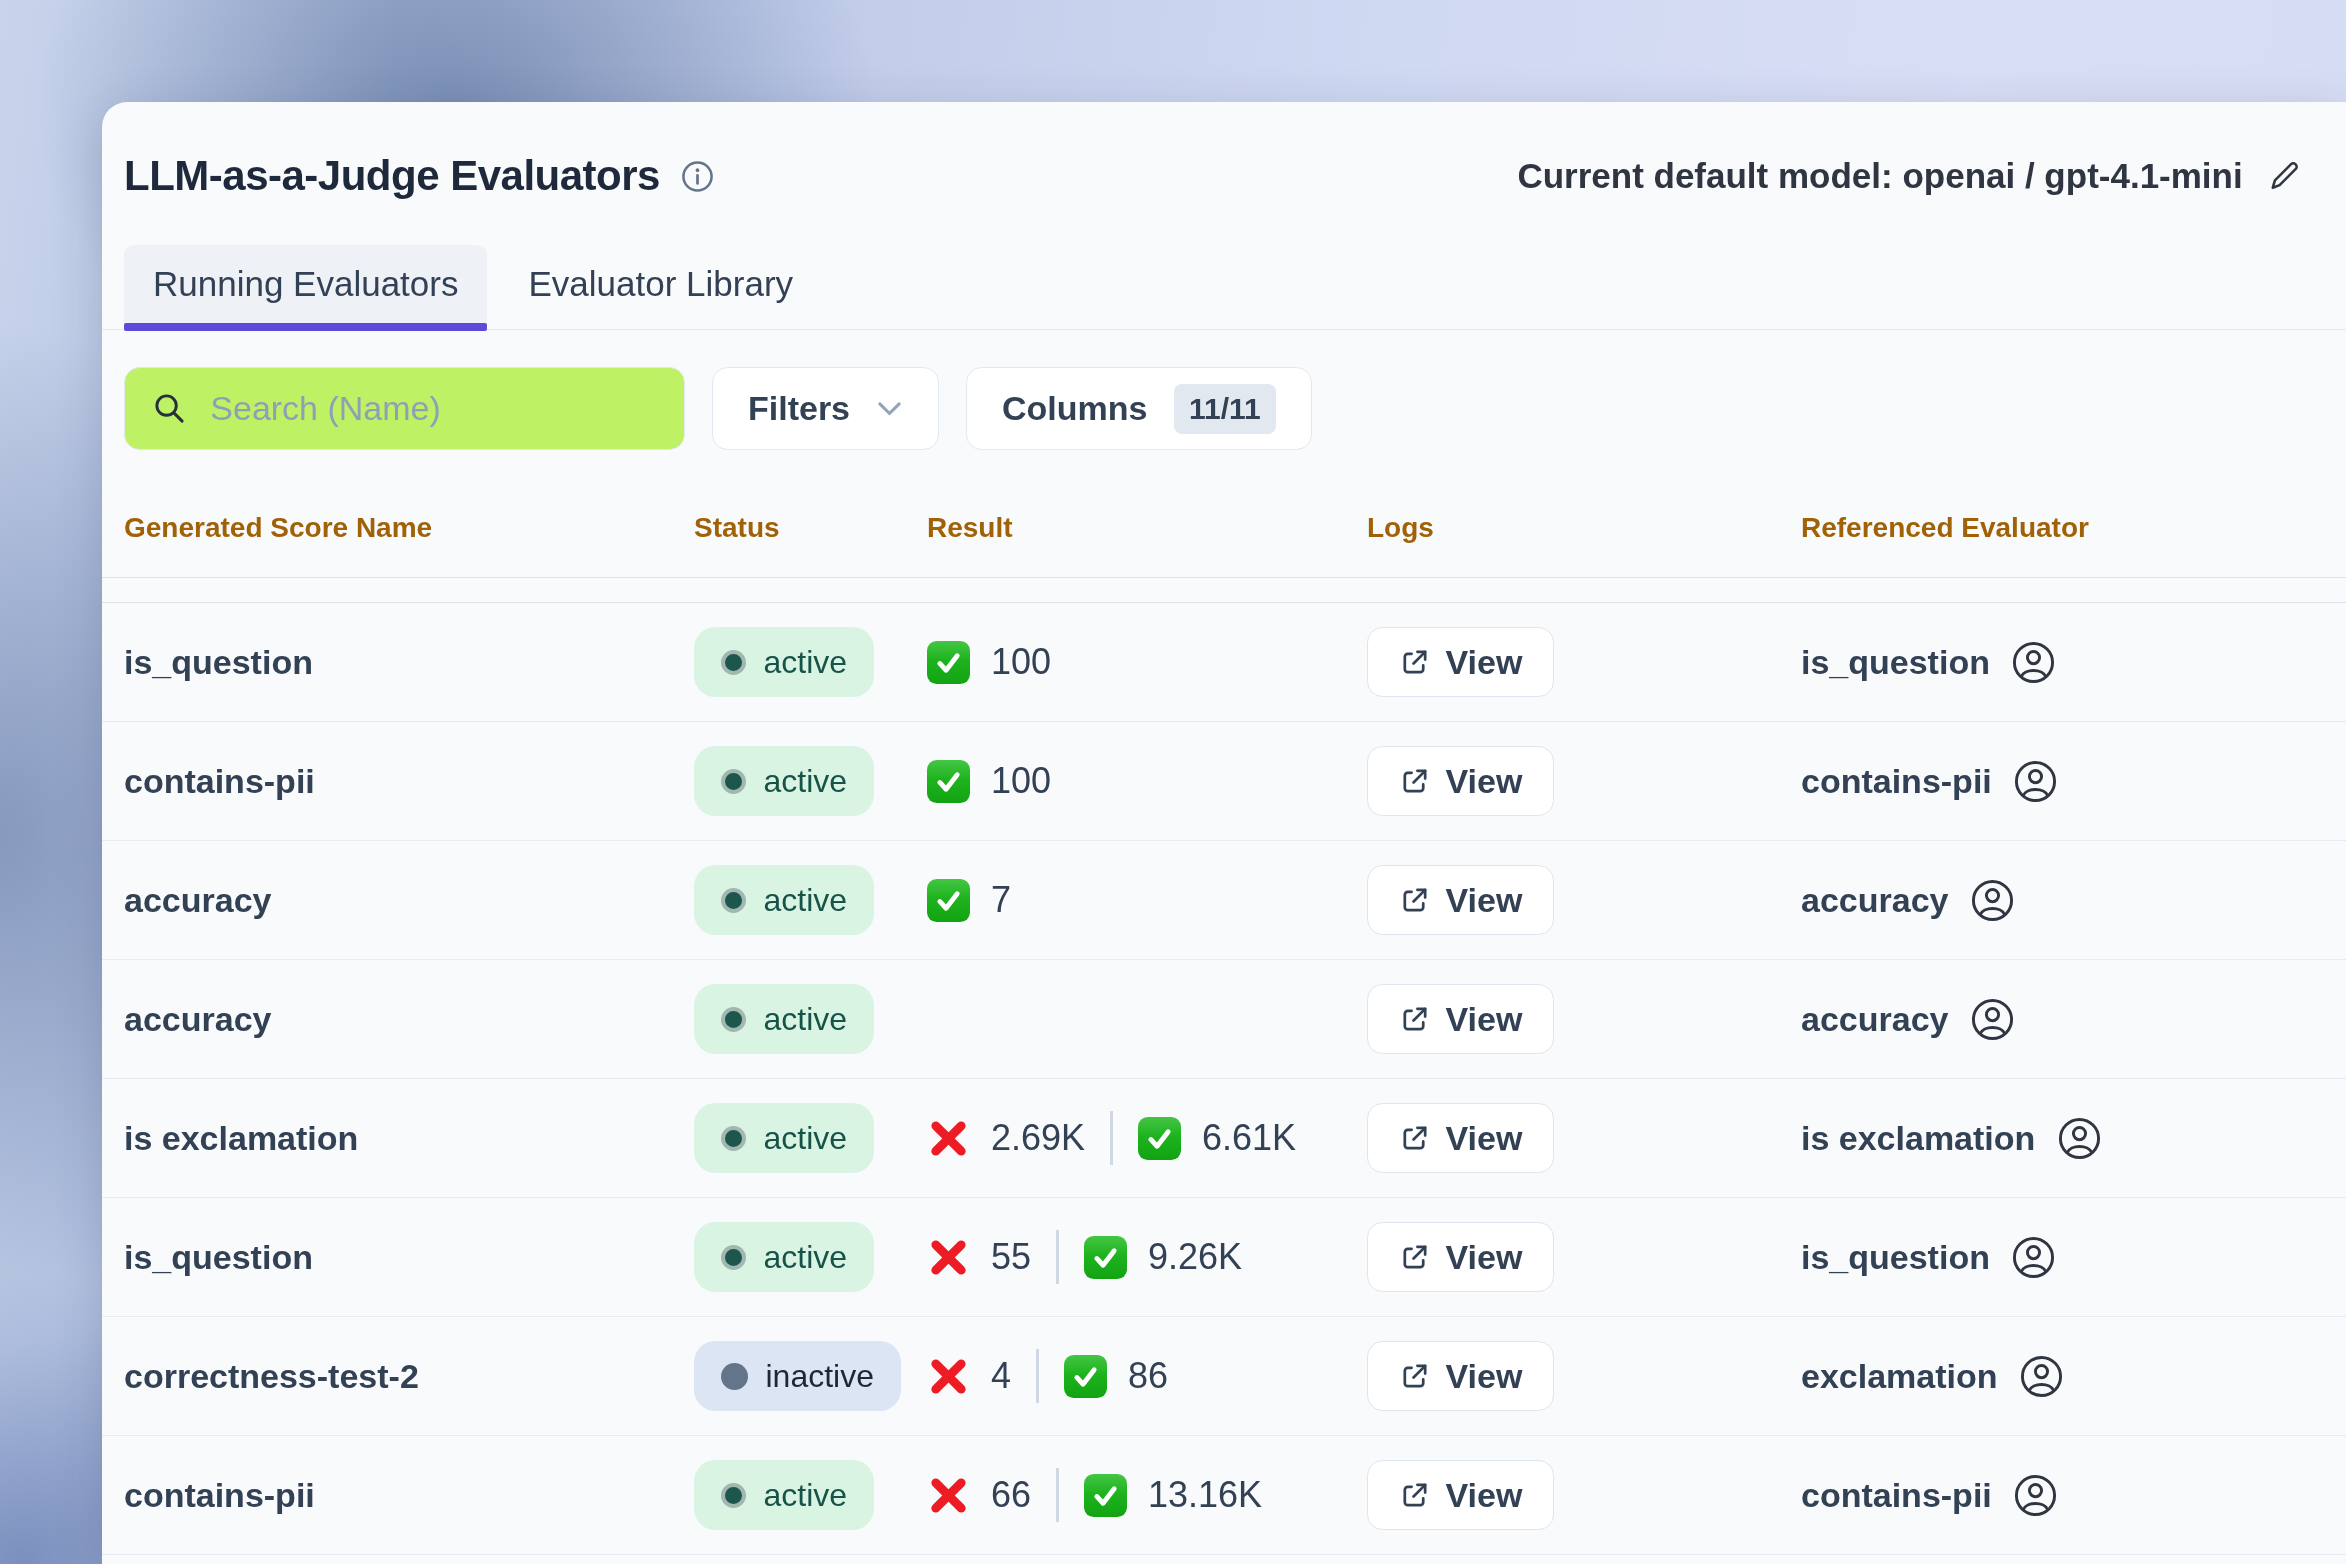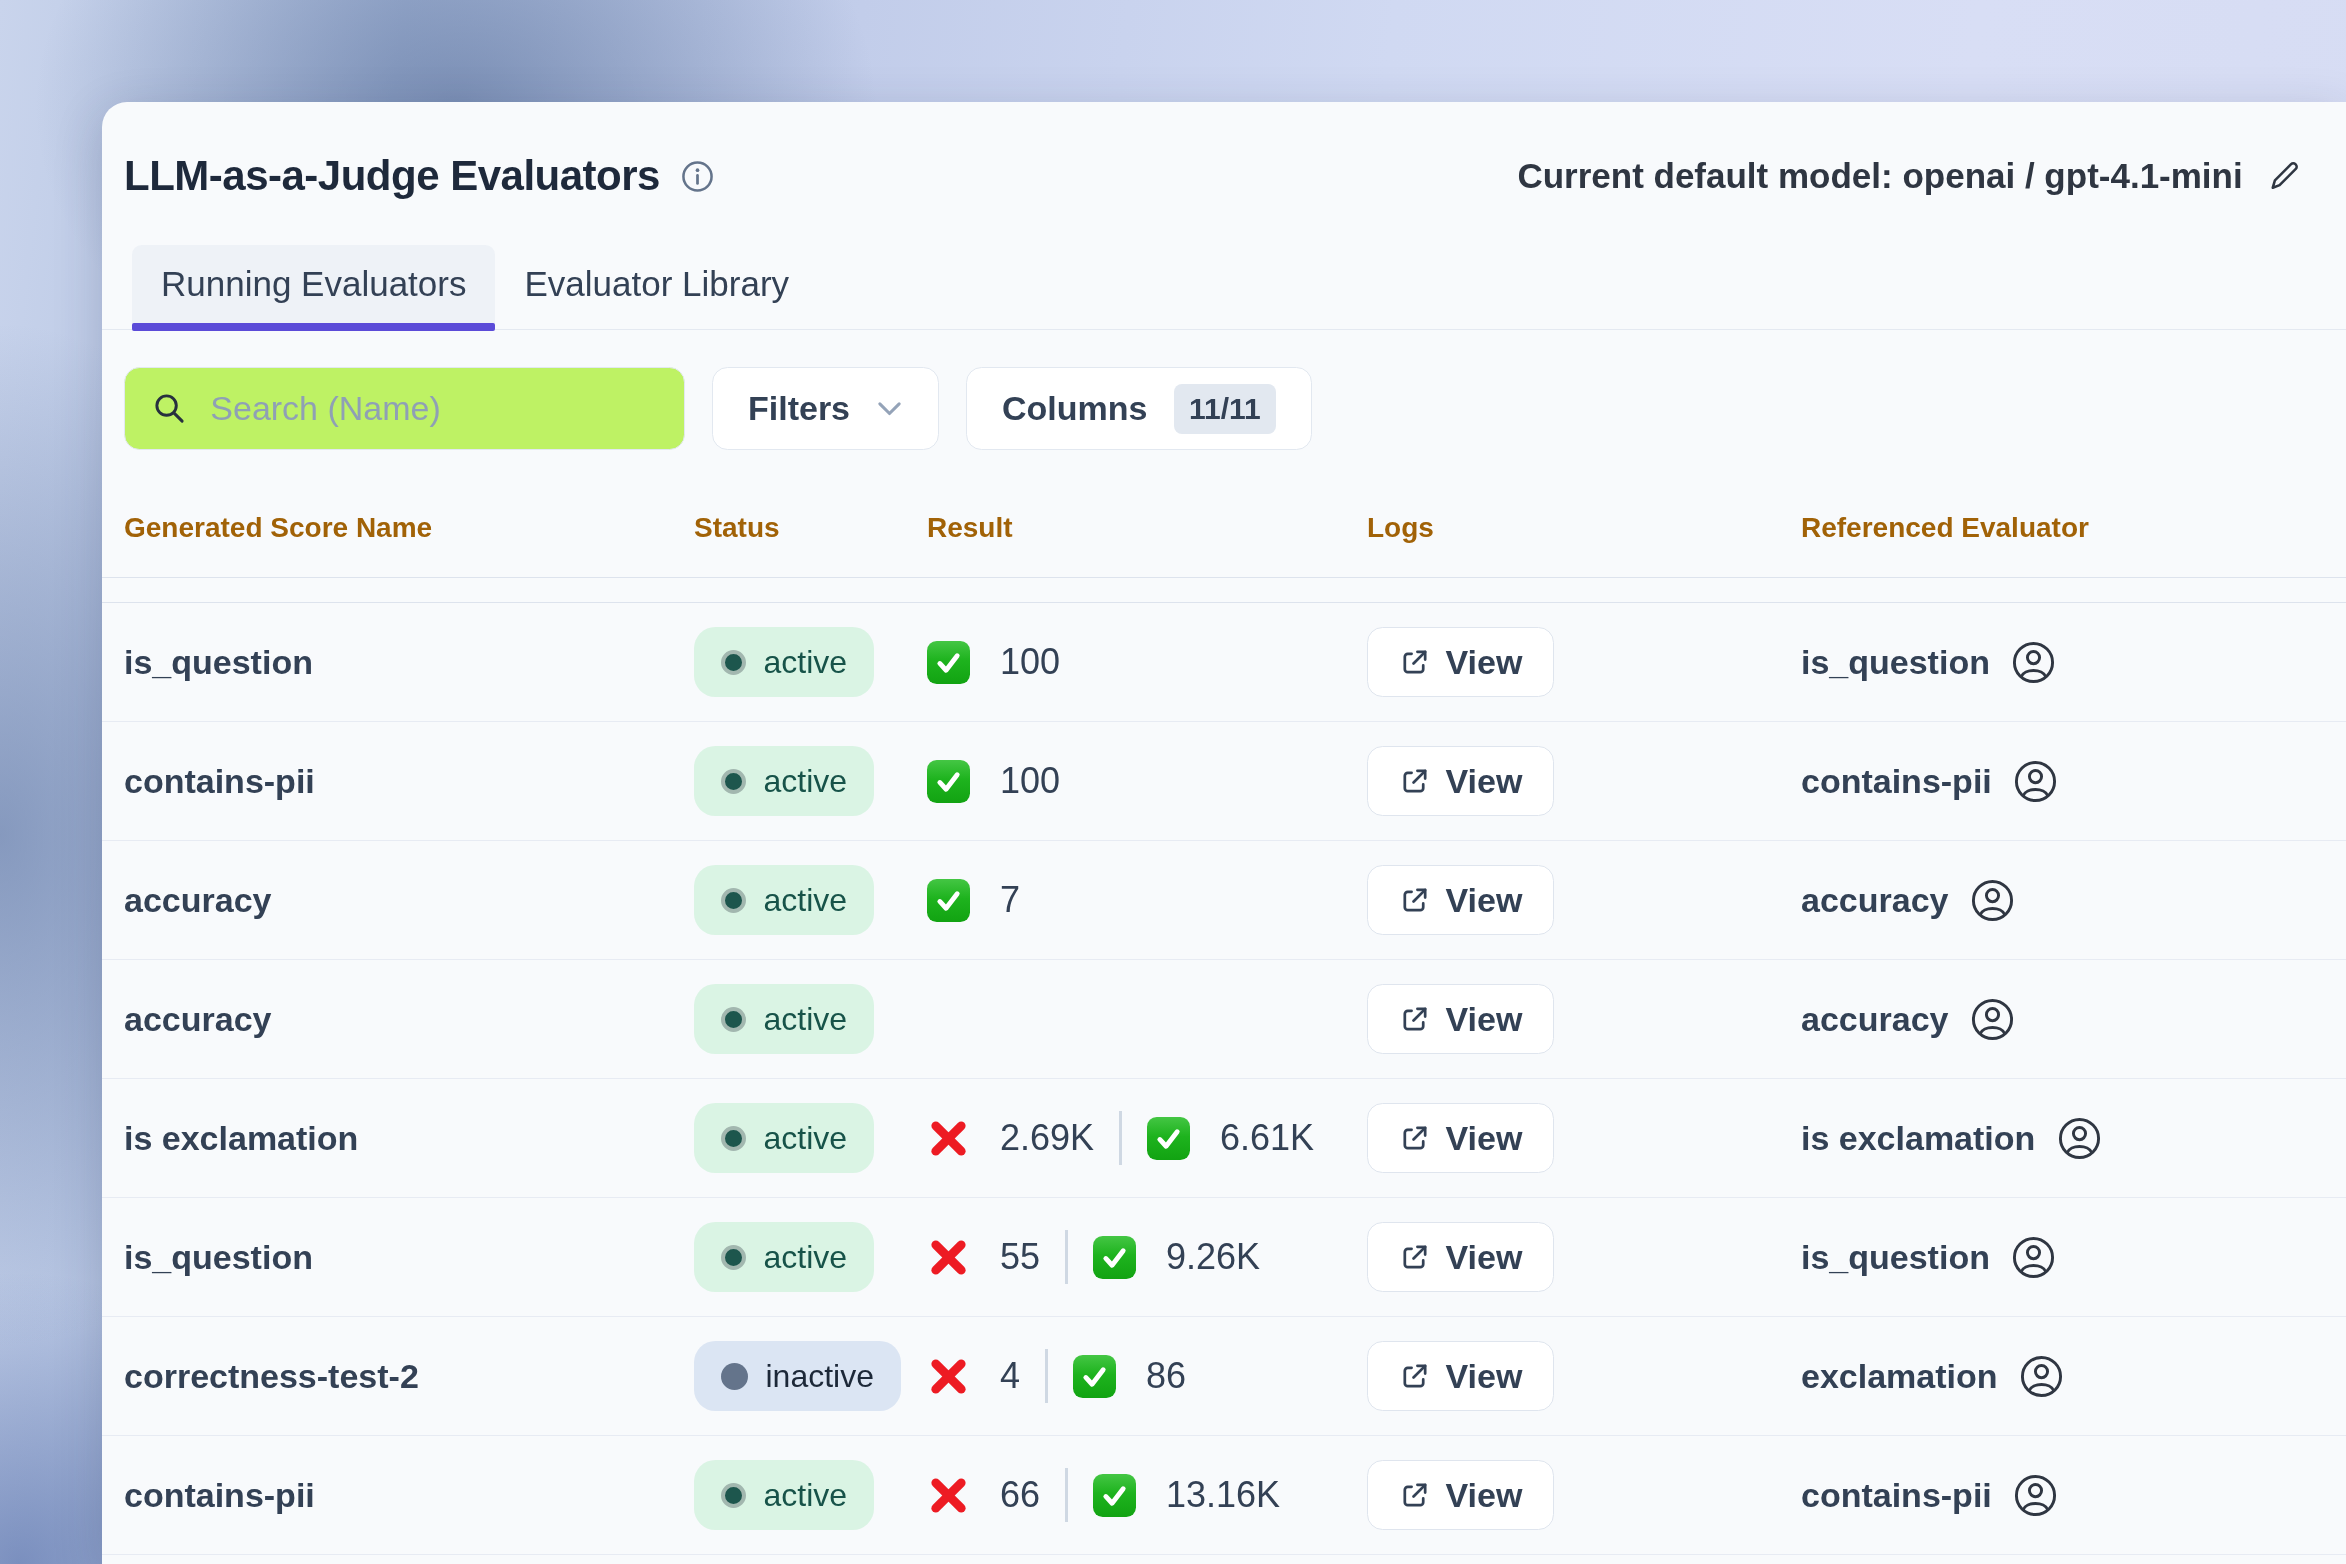--- a/index.html
+++ b/index.html
@@ -22,21 +22,21 @@
   
   .panel-header {
     display:flex; justify-content:space-between; align-items:center;
     padding:50px 43px 0 22px;
   }
   .title-wrap { display:flex; align-items:center; gap:21.3px; }
   .page-title { font-size:42px; font-weight:700; color:#1e293b; letter-spacing:-0.5px; }
   .model-wrap { display:flex; align-items:center; gap:21.3px; }
   .model-label { font-size:35px; font-weight:600; color:#2f3642; }
   
-  .tabs { display:flex; margin-top:45px; padding-left:30px; border-bottom:1.9px solid #e4e9f1; }
+  .tabs { display:flex; margin-top:45px; padding-left:22px; border-bottom:1.9px solid #e4e9f1;gap:12px; }
   .tab {
     position:relative; font-size:35px; font-weight:500; color:#334155;
     padding:19.4px 29px 25px 29px; cursor:pointer; white-space:nowrap;
   }
   .tab.active { background:#eef2f7; border-top-left-radius:9.7px; border-top-right-radius:9.7px; font-weight:500; }
   .tab.active::after {
     content:""; position:absolute; left:0; right:0; bottom:-1.9px; height:8.7px;
     background:#5b4bd8; border-radius:1.9px;
   }
   
@@ -76,21 +76,21 @@
     display:inline-flex; align-items:center; gap:17.5px;
     padding:16.5px 27px; border-radius:21.3px; font-size:32px; font-weight:500;
   }
   .status-badge .dot { border-radius:50%; flex:none; }
   .status-badge.active { background:#daf4e4; color:#175349; }
   .status-badge.active .dot { width:25px; height:25px; background:#1d564d; border:4.9px solid #a2b7af; }
   .status-badge.inactive { background:#dbe5f3; color:#1c2838;justify-content:center; }
   .status-badge.inactive .dot { width:27px; height:27px; background:#64748b; }
   
   .result-cell { display:flex; align-items:center; }
-  .result-group { display:flex; align-items:center; gap:30px; }
+  .result-group { display:flex; align-items:center; gap:21px; }
   .result-count { font-size:36px; font-weight:500; color:#334155; }
   .result-divider { width:2.9px; height:54px; background:#cfd8e3; margin:0 25px; }
   .check-icon {
     width:43px; height:43px; border-radius:9.7px; flex:none;
     background:linear-gradient(180deg,#44c644 0%,#1eb31e 45%,#12a312 100%);
     display:flex; align-items:center; justify-content:center;
   }
   
   .view-btn {
     display:inline-flex; align-items:center; gap:15.5px;

